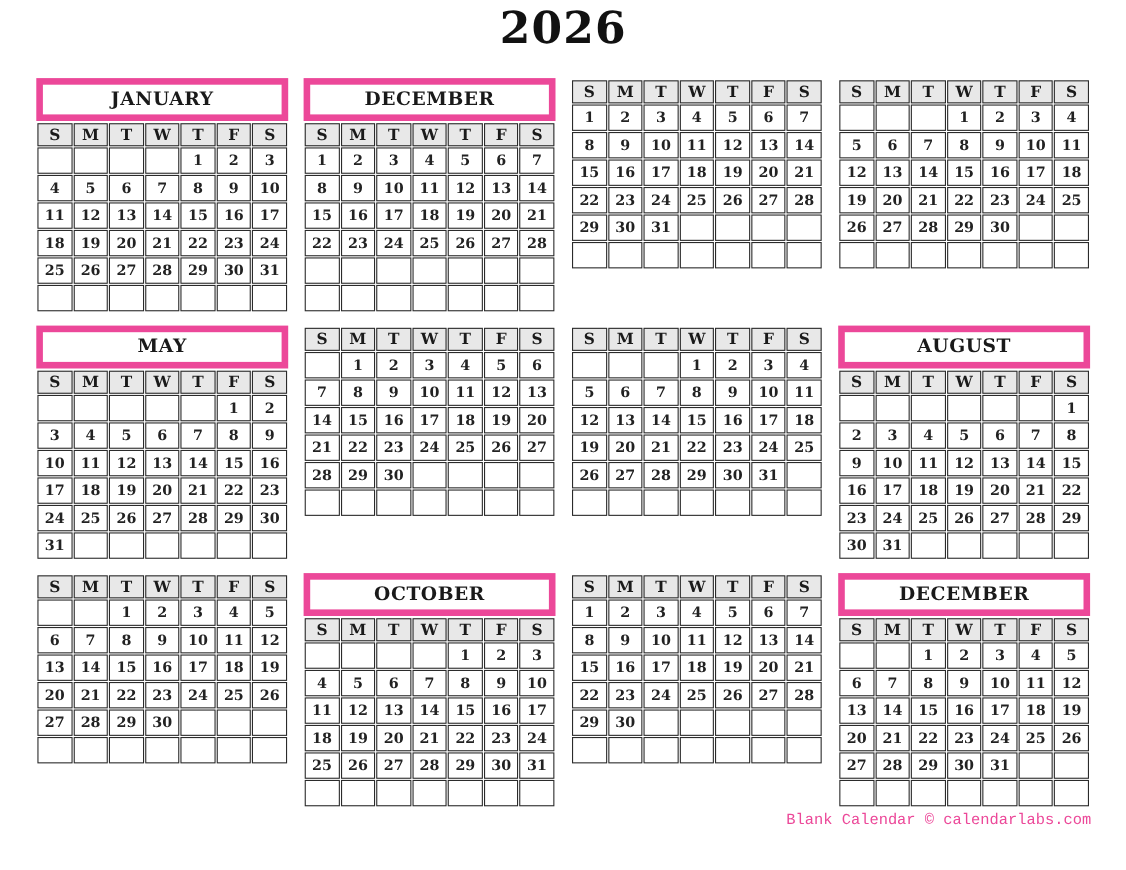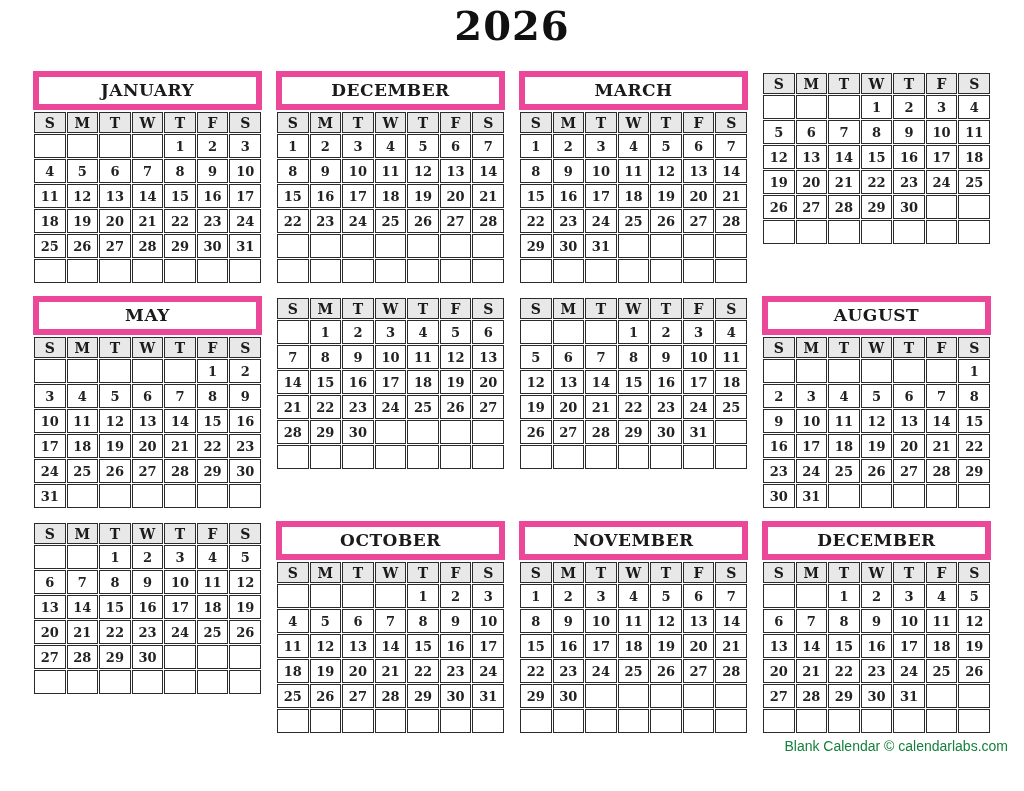--- a/index.html
+++ b/index.html
@@ -62,25 +62,25 @@
     font-size: 13px;
     font-weight: bold;
     text-align: center;
     vertical-align: middle;
     height: 22px;
     padding: 0;
     color: #222;
   }
   .footer-credit {
     position: absolute;
-    right: 16px;
+    right: 32px;
     top: 738px;
-    font-family: Liberation Sans, sans-serif;
+    font-family: Liberation Mono, monospace;
     font-size: 14px;
-    color: #15803d;
+    color: #ec4899;
   }
 </style>
 </head>
 <body>
 
 <h1 class="page-title">2026</h1>
 
 <div class="months-grid">
   <section class="month">
     <div class="month-name">JANUARY</div>
@@ -222,21 +222,20 @@
             <td class="day-cell"></td>
             <td class="day-cell"></td>
             <td class="day-cell"></td>
             <td class="day-cell"></td>
           </tr>
         </tbody>
     </table>
   </section>
 
   <section class="month">
-    <div class="month-name">MARCH</div>
     <table class="calendar-table">
       <thead>
         <tr class="dow-row">
             <th class="dow-cell">S</th>
             <th class="dow-cell">M</th>
             <th class="dow-cell">T</th>
             <th class="dow-cell">W</th>
             <th class="dow-cell">T</th>
             <th class="dow-cell">F</th>
             <th class="dow-cell">S</th>
@@ -802,21 +801,20 @@
             <td class="day-cell"></td>
             <td class="day-cell"></td>
             <td class="day-cell"></td>
             <td class="day-cell"></td>
           </tr>
         </tbody>
     </table>
   </section>
 
   <section class="month">
-    <div class="month-name">NOVEMBER</div>
     <table class="calendar-table">
       <thead>
         <tr class="dow-row">
             <th class="dow-cell">S</th>
             <th class="dow-cell">M</th>
             <th class="dow-cell">T</th>
             <th class="dow-cell">W</th>
             <th class="dow-cell">T</th>
             <th class="dow-cell">F</th>
             <th class="dow-cell">S</th>

